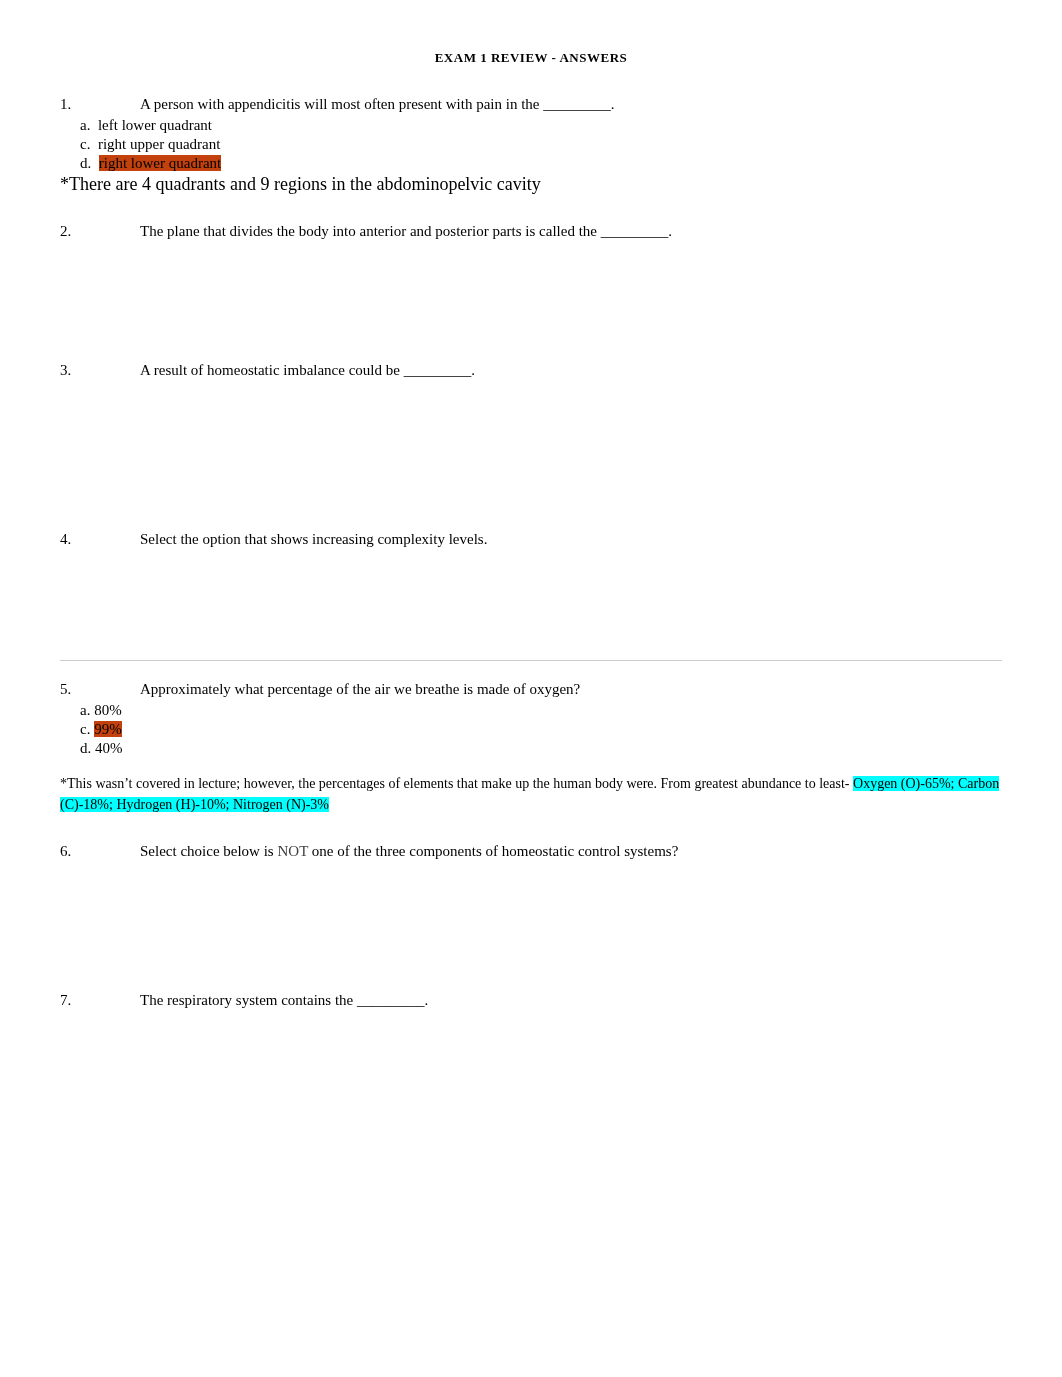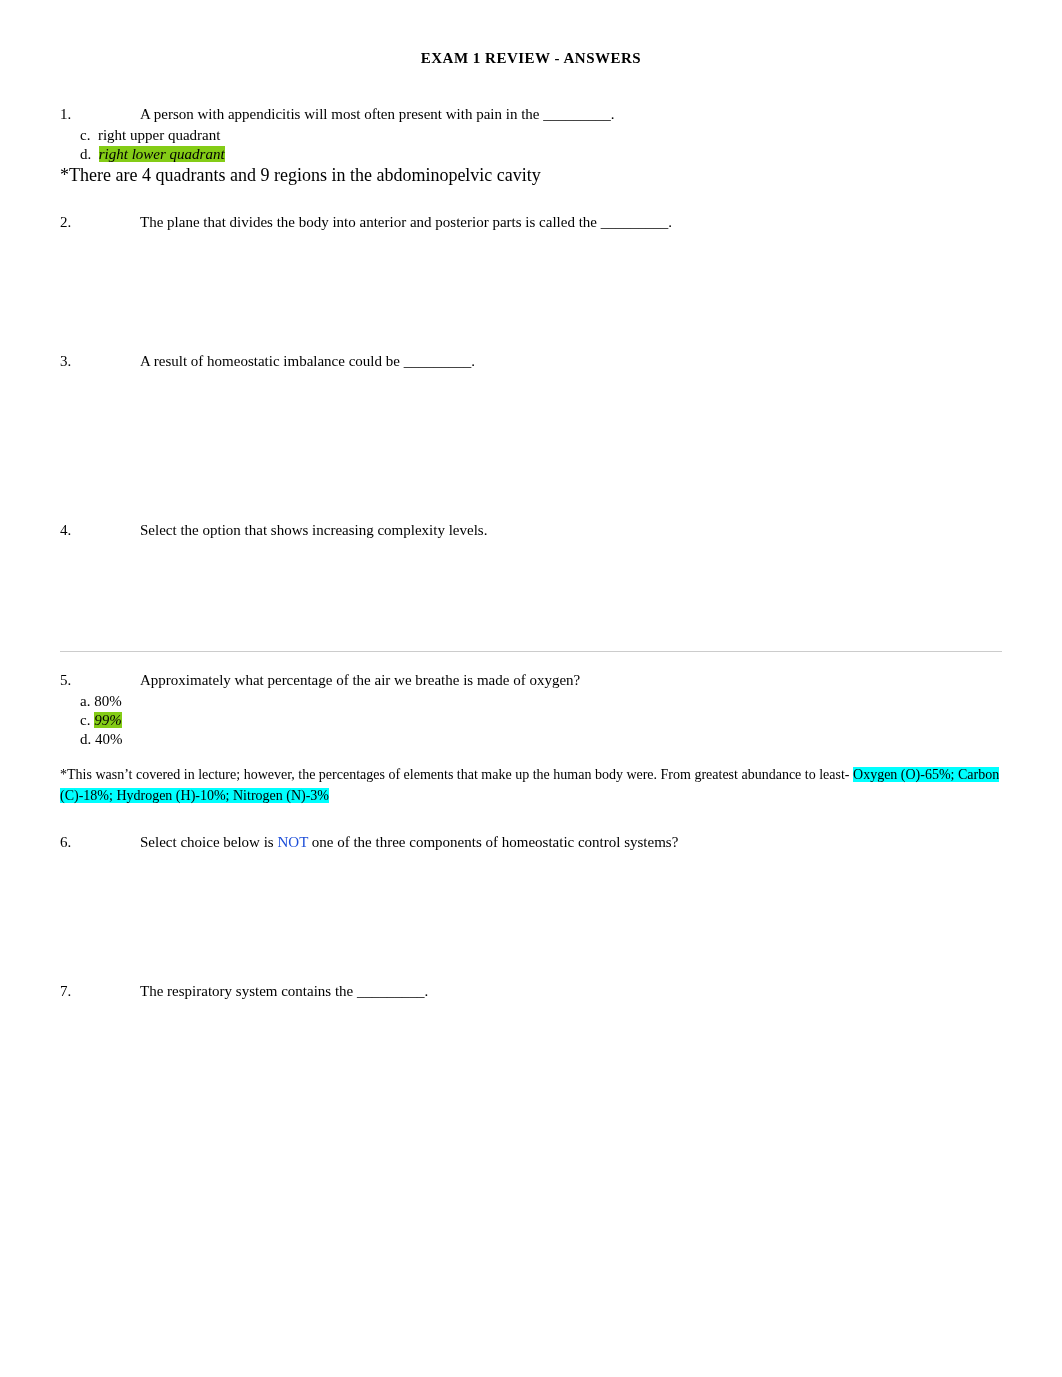--- a/index.html
+++ b/index.html
@@ -12,22 +12,22 @@
       font-family: "Times New Roman", Times, serif;
       font-size: 15px;
       color: #000000;
       width: 1062px;
       min-height: 1377px;
       padding: 50px 60px;
     }
     .page-title {
       text-align: center;
       font-weight: bold;
-      font-size: 15px;
-      margin-bottom: 39px;
+      font-size: 13px;
+      margin-bottom: 30px;
       letter-spacing: 0.5px;
     }
     .question-block {
       margin-bottom: 28px;
     }
     .question-line {
       display: flex;
       margin-bottom: 4px;
     }
     .q-num {
@@ -35,33 +35,32 @@
       flex-shrink: 0;
     }
     .q-text {
       flex: 1;
     }
     .option-line {
       margin-left: 20px;
       margin-bottom: 2px;
     }
     .highlight-yellow {
-      background-color: #84cc16;
-      font-style: italic;
+      background-color: #c2410c;
     }
     .highlight-cyan {
       background-color: #00ffff;
     }
     .note-text {
       margin-left: 0;
       margin-top: 2px;
       font-size: 18px;
     }
     .red-text {
-      color: #1d4ed8;
+      color: #404040;
     }
     .divider {
       border: none;
       border-top: 1px solid #cccccc;
       margin: 20px 0;
     }
     .q5-note {
       margin-top: 16px;
       font-size: 14px;
       line-height: 1.5;
@@ -69,20 +68,23 @@
   </style>
 </head>
 <body>
 
 <div class="page-title">EXAM 1 REVIEW - ANSWERS</div>
 
 <div class="question-block">
   <div class="question-line">
     <span class="q-num">1.</span>
     <span class="q-text">A person with appendicitis will most often present with pain in the _________.</span>
+  </div>
+  <div class="option-line">
+    <span>a.</span>&nbsp;&nbsp;<span>left lower quadrant</span>
   </div>
   <div class="option-line">
     <span>c.</span>&nbsp;&nbsp;<span>right upper quadrant</span>
   </div>
   <div class="option-line">
     <span>d.</span>&nbsp;&nbsp;<span class="highlight-yellow">right lower quadrant</span>
   </div>
   <div class="note-text">*There are 4 quadrants and 9 regions in the abdominopelvic cavity</div>
 </div>
 

